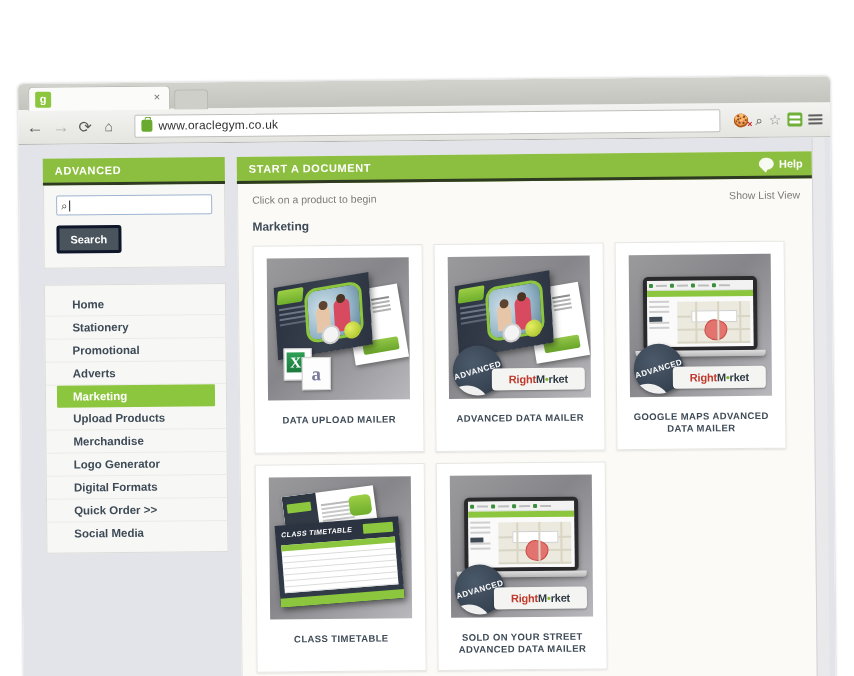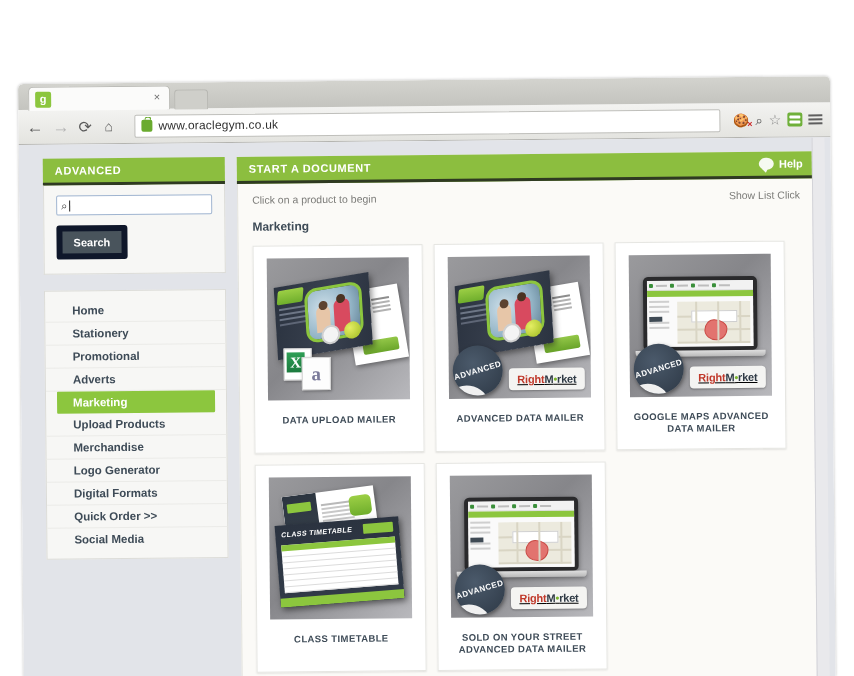--- a/index.html
+++ b/index.html
@@ -177,21 +177,21 @@
     padding: 0 4px;
   }
   .search-mag { font-size: 11px; color: #333; line-height: 1; }
   .caret {
     width: 1px; height: 11px; background: #222; margin-left: 2px;
   }
   .search-btn {
     margin-top: 10px;
     display: inline-block;
     background: #49545c;
-    border: 6px solid #0f172a;
+    border: 3px solid #0f172a;
     border-radius: 3px;
     color: #ffffff;
     font-size: 11px; font-weight: bold;
     padding: 5px 11px;
   }
 
   .navbox {
     margin-top: 16px;
     background: #f7f7f5;
     border: 1px solid #dcdcd8;
@@ -493,26 +493,26 @@
   }
   .adv-sticker .curl {
     position: absolute; left: -4px; bottom: -6px;
     width: 40px; height: 16px;
     background: #f0f0f0;
     border-radius: 50% 50% 0 0 / 100% 100% 0 0;
     transform: rotate(8deg);
   }
   .rm-logo {
     position: absolute; right: 6px; bottom: 8px;
-    width: 76px; height: 22px;
+    width: 93px; height: 22px;
     background: #f4f4f2;
     border-radius: 4px;
     box-shadow: 0 1px 2px rgba(0,0,0,.3);
     display: flex; align-items: center; justify-content: center;
-    font-size: 11px; font-weight: bold; letter-spacing: -.2px; text-decoration: underline;
+    font-size: 11px; font-weight: bold; letter-spacing: -.2px;
   }
   .rm-logo .r1 { color: #c0392b; }
   .rm-logo .r2 { color: #2f3a45; }
   .rm-logo .r3 { color: #7ab62e; }
 
   
   .tt-back {
     position: absolute; left: 16px; top: 14px;
     width: 92px; height: 62px;
     background: #ffffff;
@@ -648,21 +648,21 @@
         <div class="content-head">
           <span class="content-head-title">START A DOCUMENT</span>
           <span class="help-wrap">
             <span class="help-bubble"></span>
             <span class="help-label">Help</span>
           </span>
         </div>
 
         <div class="subbar">
           <span class="hint">Click on a product to begin</span>
-          <span class="listview">Show List Click</span>
+          <span class="listview">Show List View</span>
         </div>
 
         <div class="section-title">Marketing</div>
 
         <div class="grid">
 
           <div class="card">
             <div class="thumb">
               <div class="letter">
                 <div class="ltxt"></div>

